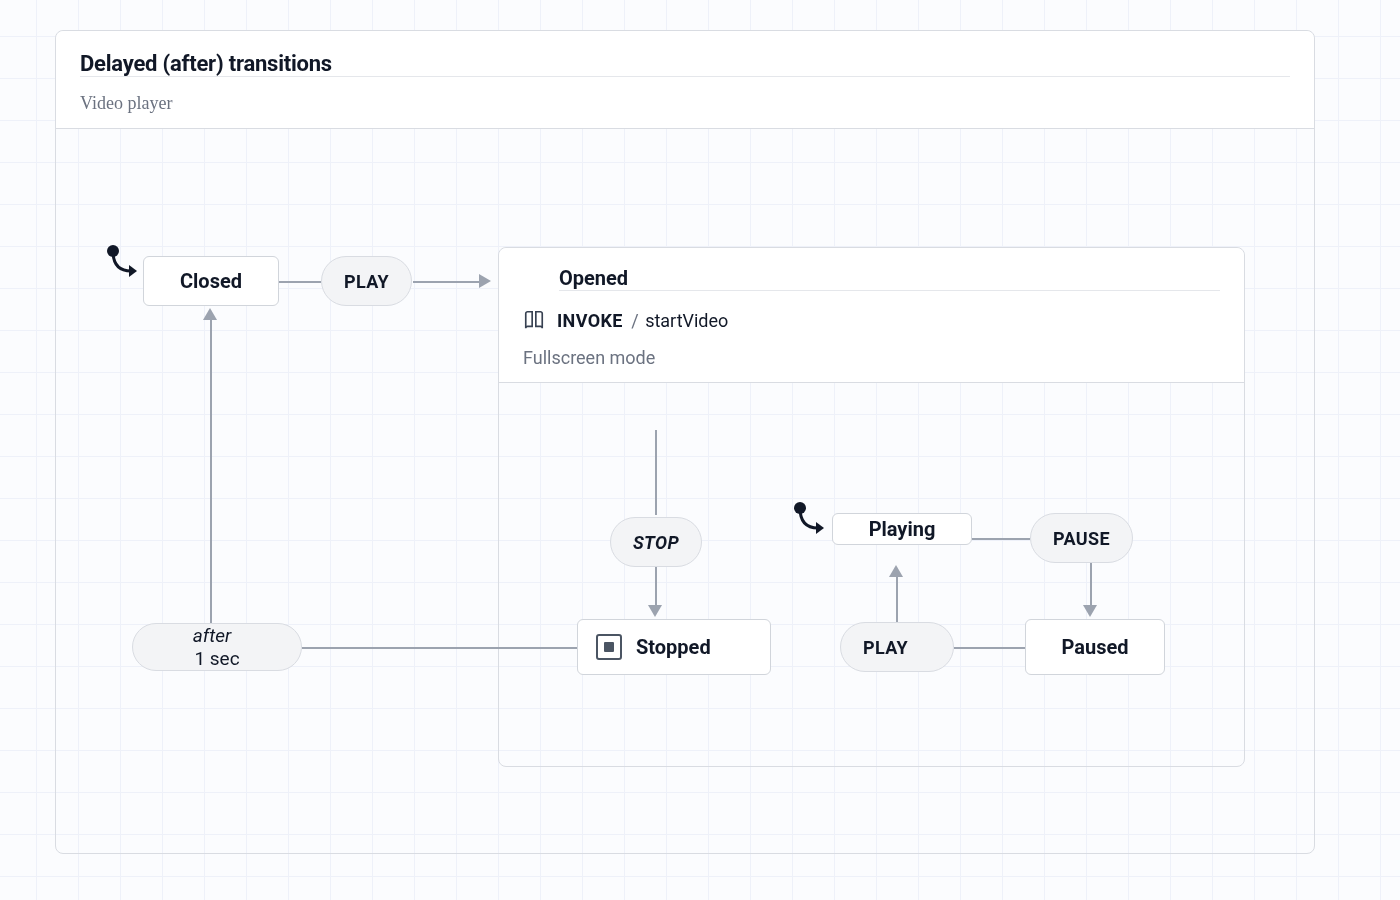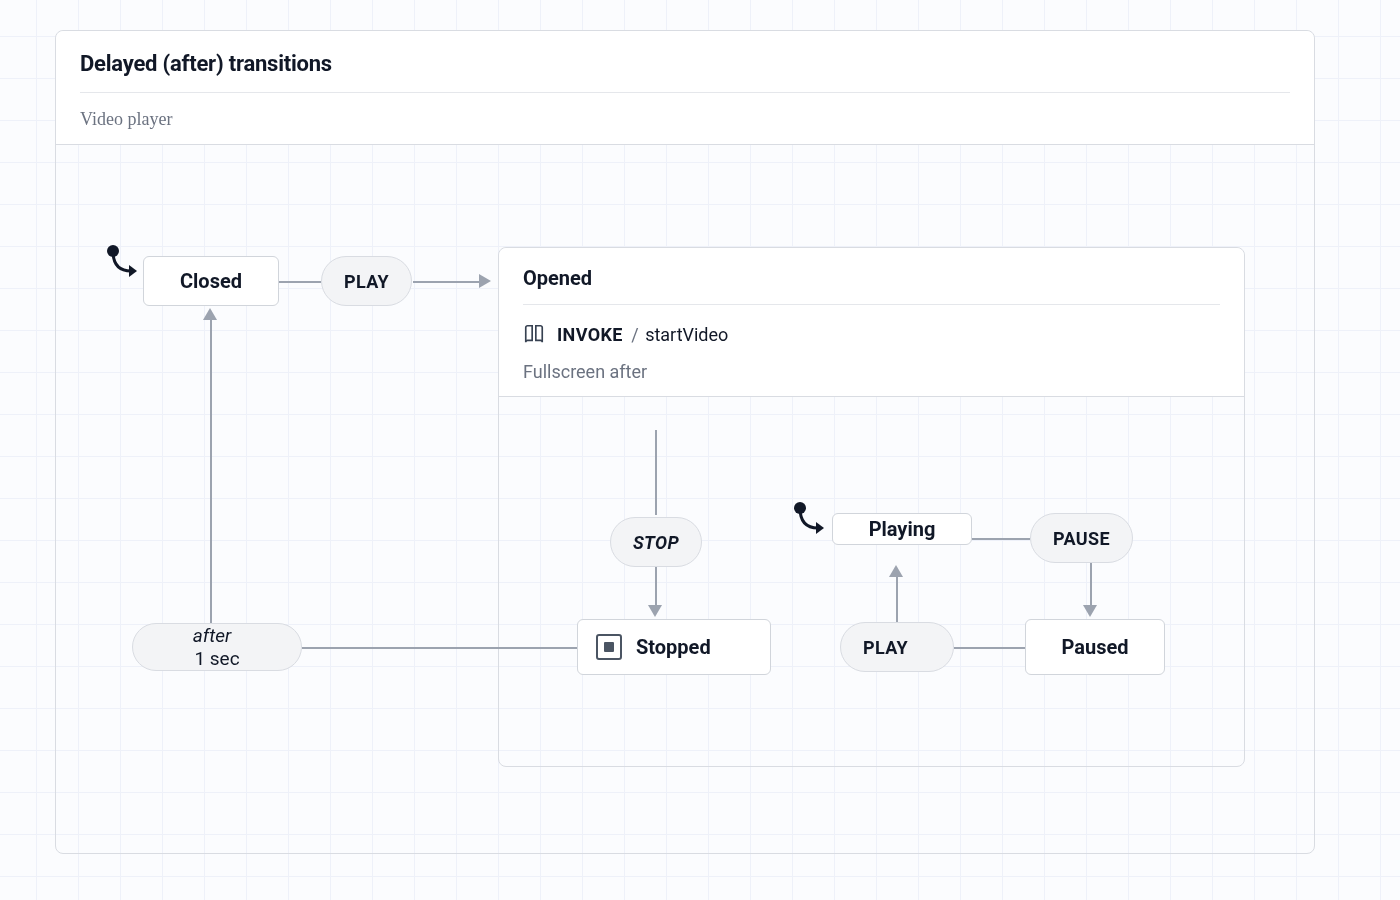--- a/index.html
+++ b/index.html
@@ -42,21 +42,20 @@
   }
   .root-header {
     left: 0; right: 0; top: 0;
     background: var(--bg-page);
     border-radius: 8px 8px 0 0;
     padding: 20px 24px 14px 24px;
     border-bottom: 1px solid var(--border-mid);
   }
   .root-title {
     font-size: 22px; font-weight: 700; letter-spacing: -0.01em;
-    padding-bottom: 16px;
     border-bottom: 1px solid var(--border-light);
   }
   .root-subtitle {
     padding-top: 16px;
     font-size: 18px; color: var(--text-muted); font-family: Liberation Serif, serif;
   }
 
   
   .state {
     background: var(--bg-page);
@@ -73,22 +72,22 @@
     border-radius: 8px;
   }
   .compound-header {
     background: var(--bg-page);
     border-radius: 8px 8px 0 0;
     border-bottom: 1px solid var(--border-mid);
     padding: 18px 24px 14px 24px;
   }
   .compound-title {
     font-size: 20px; font-weight: 700;
-    padding-bottom: 14px;
     border-bottom: 1px solid var(--border-light);
+    margin-left: 36px;
   }
   .compound-invoke {
     padding-top: 18px;
     display: flex; align-items: center; gap: 12px;
     font-size: 18px;
   }
   .compound-invoke .kw { font-weight: 700; letter-spacing: 0.02em; }
   .compound-invoke .slash { color: var(--text-muted); margin: 0 2px 0 4px; }
   .compound-invoke .action { color: var(--text); }
   .compound-note {
@@ -193,21 +192,21 @@
           <path d="M3 5 a2 2 0 0 1 2 -2 h5 v16 h-5 a2 2 0 0 0 -2 2 Z"></path>
           <path d="M21 5 a2 2 0 0 0 -2 -2 h-5 v16 h5 a2 2 0 0 1 2 2 Z"></path>
         </svg>
       </span>
       <span>
         <span class="kw">INVOKE</span>
         <span class="slash">/</span>
         <span class="action">startVideo</span>
       </span>
     </div>
-    <div class="compound-note">Fullscreen after</div>
+    <div class="compound-note">Fullscreen mode</div>
   </div>
 </div>
 
 <div class="abs vline" style="left:655px; top:430px; height:85px;"></div>
 
 <div class="abs capsule" style="left:610px; top:517px; height:50px;font-style:italic;">
   <span>STOP</span>
 </div>
 
 <div class="abs vline" style="left:655px; top:567px; height:40px;"></div>

